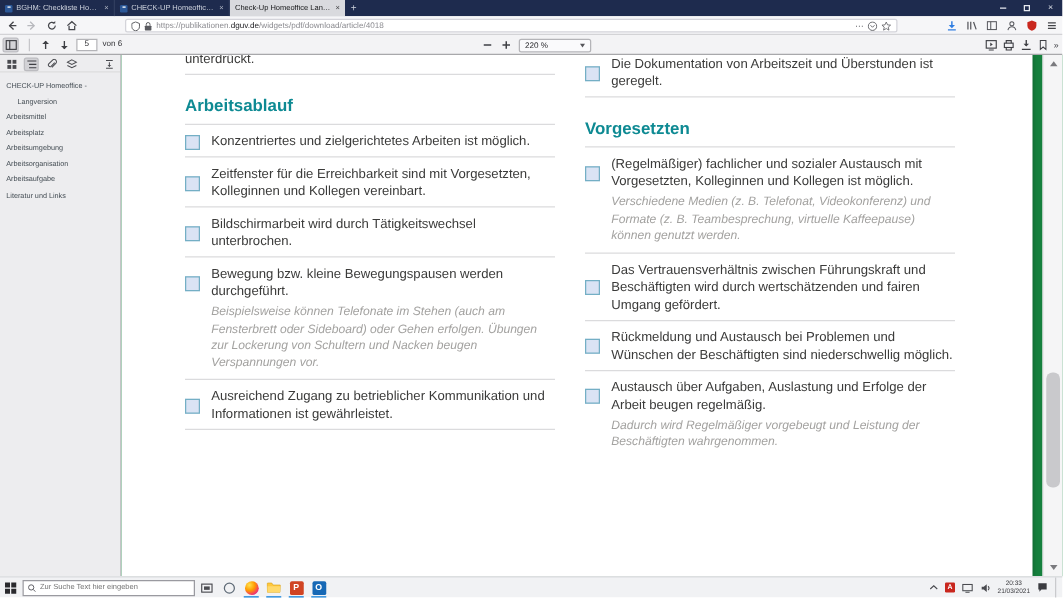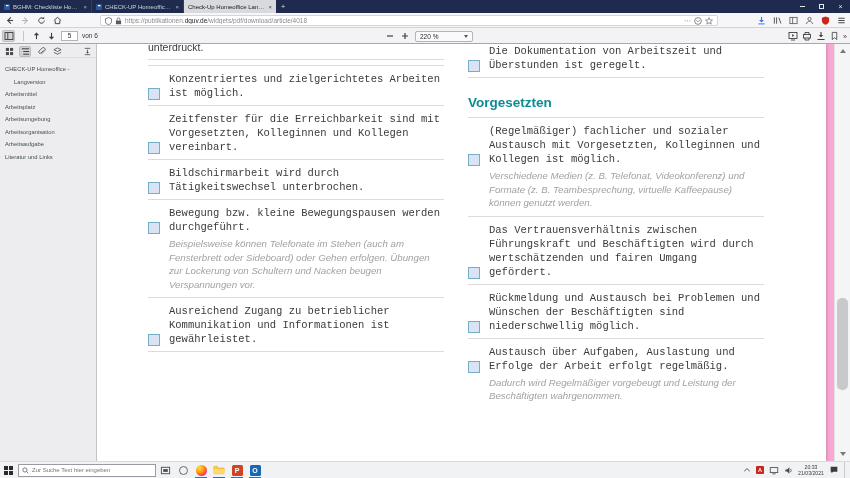--- a/index.html
+++ b/index.html
@@ -49,35 +49,35 @@
   
   .pdfsidebar { position:absolute; left:0; top:44px; width:97px; bottom:17px; background:#ededef; border-right:1px solid #c4c4c7; }
   .sb-tools { display:flex; align-items:center; height:14px; padding:1px 3px 0 3px; gap:4px; border-bottom:1px solid #ddddde; }
   .sb-btn { width:12px; height:11px; display:flex; align-items:center; justify-content:center; border-radius:2px; }
   .sb-btn.active { background:#d2d2d6; border:1px solid #bcbcc0; }
   .sb-spacer { flex:1; }
   .outline { padding:5px 3px 0 5px; }
   .outline-item { font-size:5.8px; line-height:12.5px; color:#454e55; white-space:normal; padding-left:9px; text-indent:-9px; cursor:default; }
 
   
-  .viewer { position:absolute; left:97px; top:44px; right:0; bottom:17px; background:#f9a8d4; overflow:hidden; }
+  .viewer { position:absolute; left:97px; top:44px; right:0; bottom:17px; background:#15803d; overflow:hidden; }
   .page { position:absolute; left:0; top:0; bottom:0; width:729px; background:#fff; box-shadow:1px 0 3px rgba(0,0,0,.18); overflow:hidden; }
   .vscroll { position:absolute; right:0; top:0; bottom:0; width:16px; background:#f5f5f6; border-left:1px solid #e3e3e5; }
   .scroll-arrow-up, .scroll-arrow-down { position:absolute; left:5px; width:0; height:0; border-left:3px solid transparent; border-right:3px solid transparent; }
   .scroll-arrow-up { top:5px; border-bottom:4px solid #7a7a7e; }
   .scroll-arrow-down { bottom:5px; border-top:4px solid #7a7a7e; }
   .vthumb { position:absolute; left:2px; width:11px; top:61%; height:22%; background:#c9c9cc; border-radius:5px; }
 
   .col { position:absolute; top:0; width:296px; }
   .col-left { left:51px; }
   .col-right { left:371px; top:-2px; }
   .overflow-text { font-size:10.5px; color:#3b3b3a; line-height:13px; margin-top:-3px; }
   .doc-heading { color:#0e8a93; font-weight:bold; font-size:13.5px; line-height:18px; margin-top:16px; margin-bottom:5px; }
   .sep { border:0; border-top:1px solid #dbdbdd; margin:5px 0; }
-  .item-row { display:flex; align-items:flex-end; gap:9px; margin-top:6px;font-family:Liberation Mono, monospace; }
+  .item-row { display:flex; align-items:center; gap:9px; margin-top:6px; }
   .checkbox { flex:none; width:12px; height:12px; border:1.5px solid #74afc5; background:#dae3f4; margin-top:1px; }
   .item-text { font-size:10.5px; color:#3b3b3a; line-height:14px; }
   .note { font-size:9.7px; font-style:italic; color:#a3a2a0; line-height:13.5px; margin:3px 0 6px 21px; }
   .note:empty { display:none; }
 
   
   .taskbar { position:absolute; left:0; bottom:0; right:0; height:17px; background:#f1f2f4; border-top:1px solid #d9dadd; display:flex; align-items:center; }
   .startbtn { width:16px; height:17px; display:flex; align-items:center; justify-content:center; }
   .winlogo { display:grid; grid-template-columns:4px 4px; grid-template-rows:4px 4px; gap:1px; }
   .winlogo i { background:#2a2a2e; }
@@ -303,20 +303,21 @@
       <div class="outline-item">Literatur und Links</div>
     </div>
   </div>
 
   <div class="viewer">
     <div class="page">
 
       <div class="col col-left">
         <div class="overflow-text">unterdrückt.</div>
         <hr class="sep">
+        <div class="doc-heading">Arbeitsablauf</div>
         <hr class="sep">
 
         <div class="item-row">
           <span class="checkbox"></span>
           <span class="item-text">Konzentriertes und zielgerichtetes Arbeiten ist möglich.</span>
         </div>
         <hr class="sep">
 
         <div class="item-row">
           <span class="checkbox"></span>
@@ -372,21 +373,21 @@
 
         <div class="item-row">
           <span class="checkbox"></span>
           <span class="item-text">Rückmeldung und Austausch bei Problemen und Wünschen der Beschäftigten sind niederschwellig möglich.</span>
         </div>
 
         <hr class="sep">
 
         <div class="item-row">
           <span class="checkbox"></span>
-          <span class="item-text">Austausch über Aufgaben, Auslastung und Erfolge der Arbeit erfolgt regelmäßig.</span>
+          <span class="item-text">Austausch über Aufgaben, Auslastung und Erfolge der Arbeit beugen regelmäßig.</span>
         </div>
         <div class="note">Dadurch wird Regelmäßiger vorgebeugt und Leistung der Beschäftigten wahrgenommen.</div>
       </div>
     </div>
 
     <div class="vscroll">
       <span class="scroll-arrow-up"></span>
       <span class="vthumb"></span>
       <span class="scroll-arrow-down"></span>
     </div>

